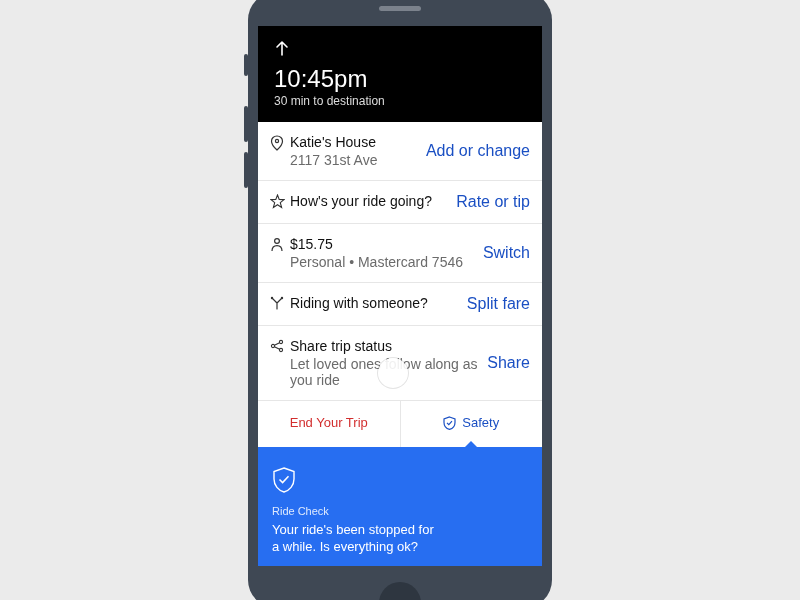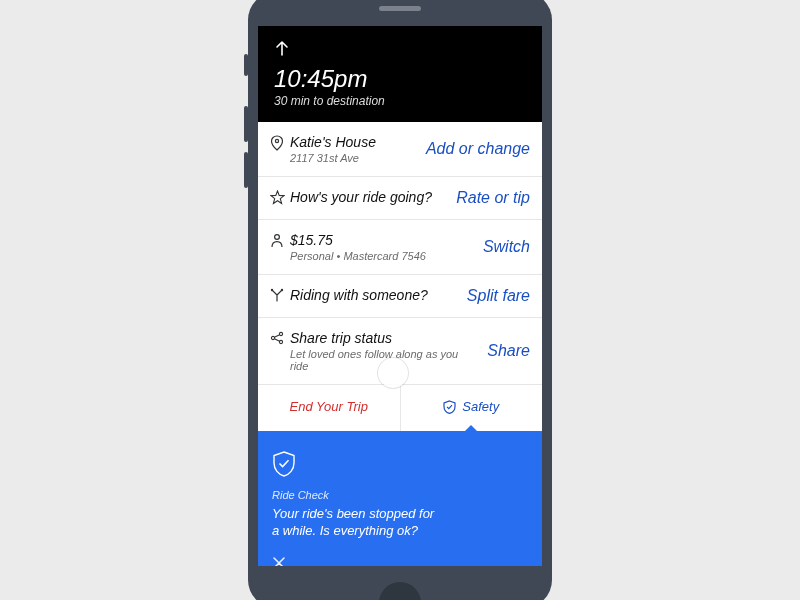--- a/index.html
+++ b/index.html
@@ -43,21 +43,20 @@
   .sb1 { top: 62px;  height: 22px; }
   .sb2 { top: 114px; height: 36px; }
   .sb3 { top: 160px; height: 36px; }
 
   .screen {
     position: absolute;
     left: 10px; top: 34px;
     width: 284px; height: 540px;
     background: #0c4a6e;
     overflow: hidden;
-    font-style: italic;
   }
 
   
   .header {
     background: #000;
     color: #fff;
     padding: 14px 16px 14px 16px;
   }
   .hdr-arrow { margin-bottom: 10px; }
   .hdr-time { font-size: 24px; font-weight: 400; line-height: 1.1; }
@@ -80,21 +79,21 @@
     flex: 0 0 20px;
     font-size: 15px;
     color: #333;
     padding-top: 1px;
   }
   .rmain {
     flex: 1 1 auto;
     min-width: 0;
   }
   .rtitle { font-size: 14px; color: #111; }
-  .rsub   { font-size: 11px; color: #6b6b6b; margin-top: 2px; }
+  .rsub   { font-size: 14px; color: #6b6b6b; margin-top: 2px; }
   .raction {
     flex: 0 0 auto;
     font-size: 16px;
     color: #1a4fc3;
     padding-left: 8px;
     align-self: center;
   }
 
   
   .btnrow {

